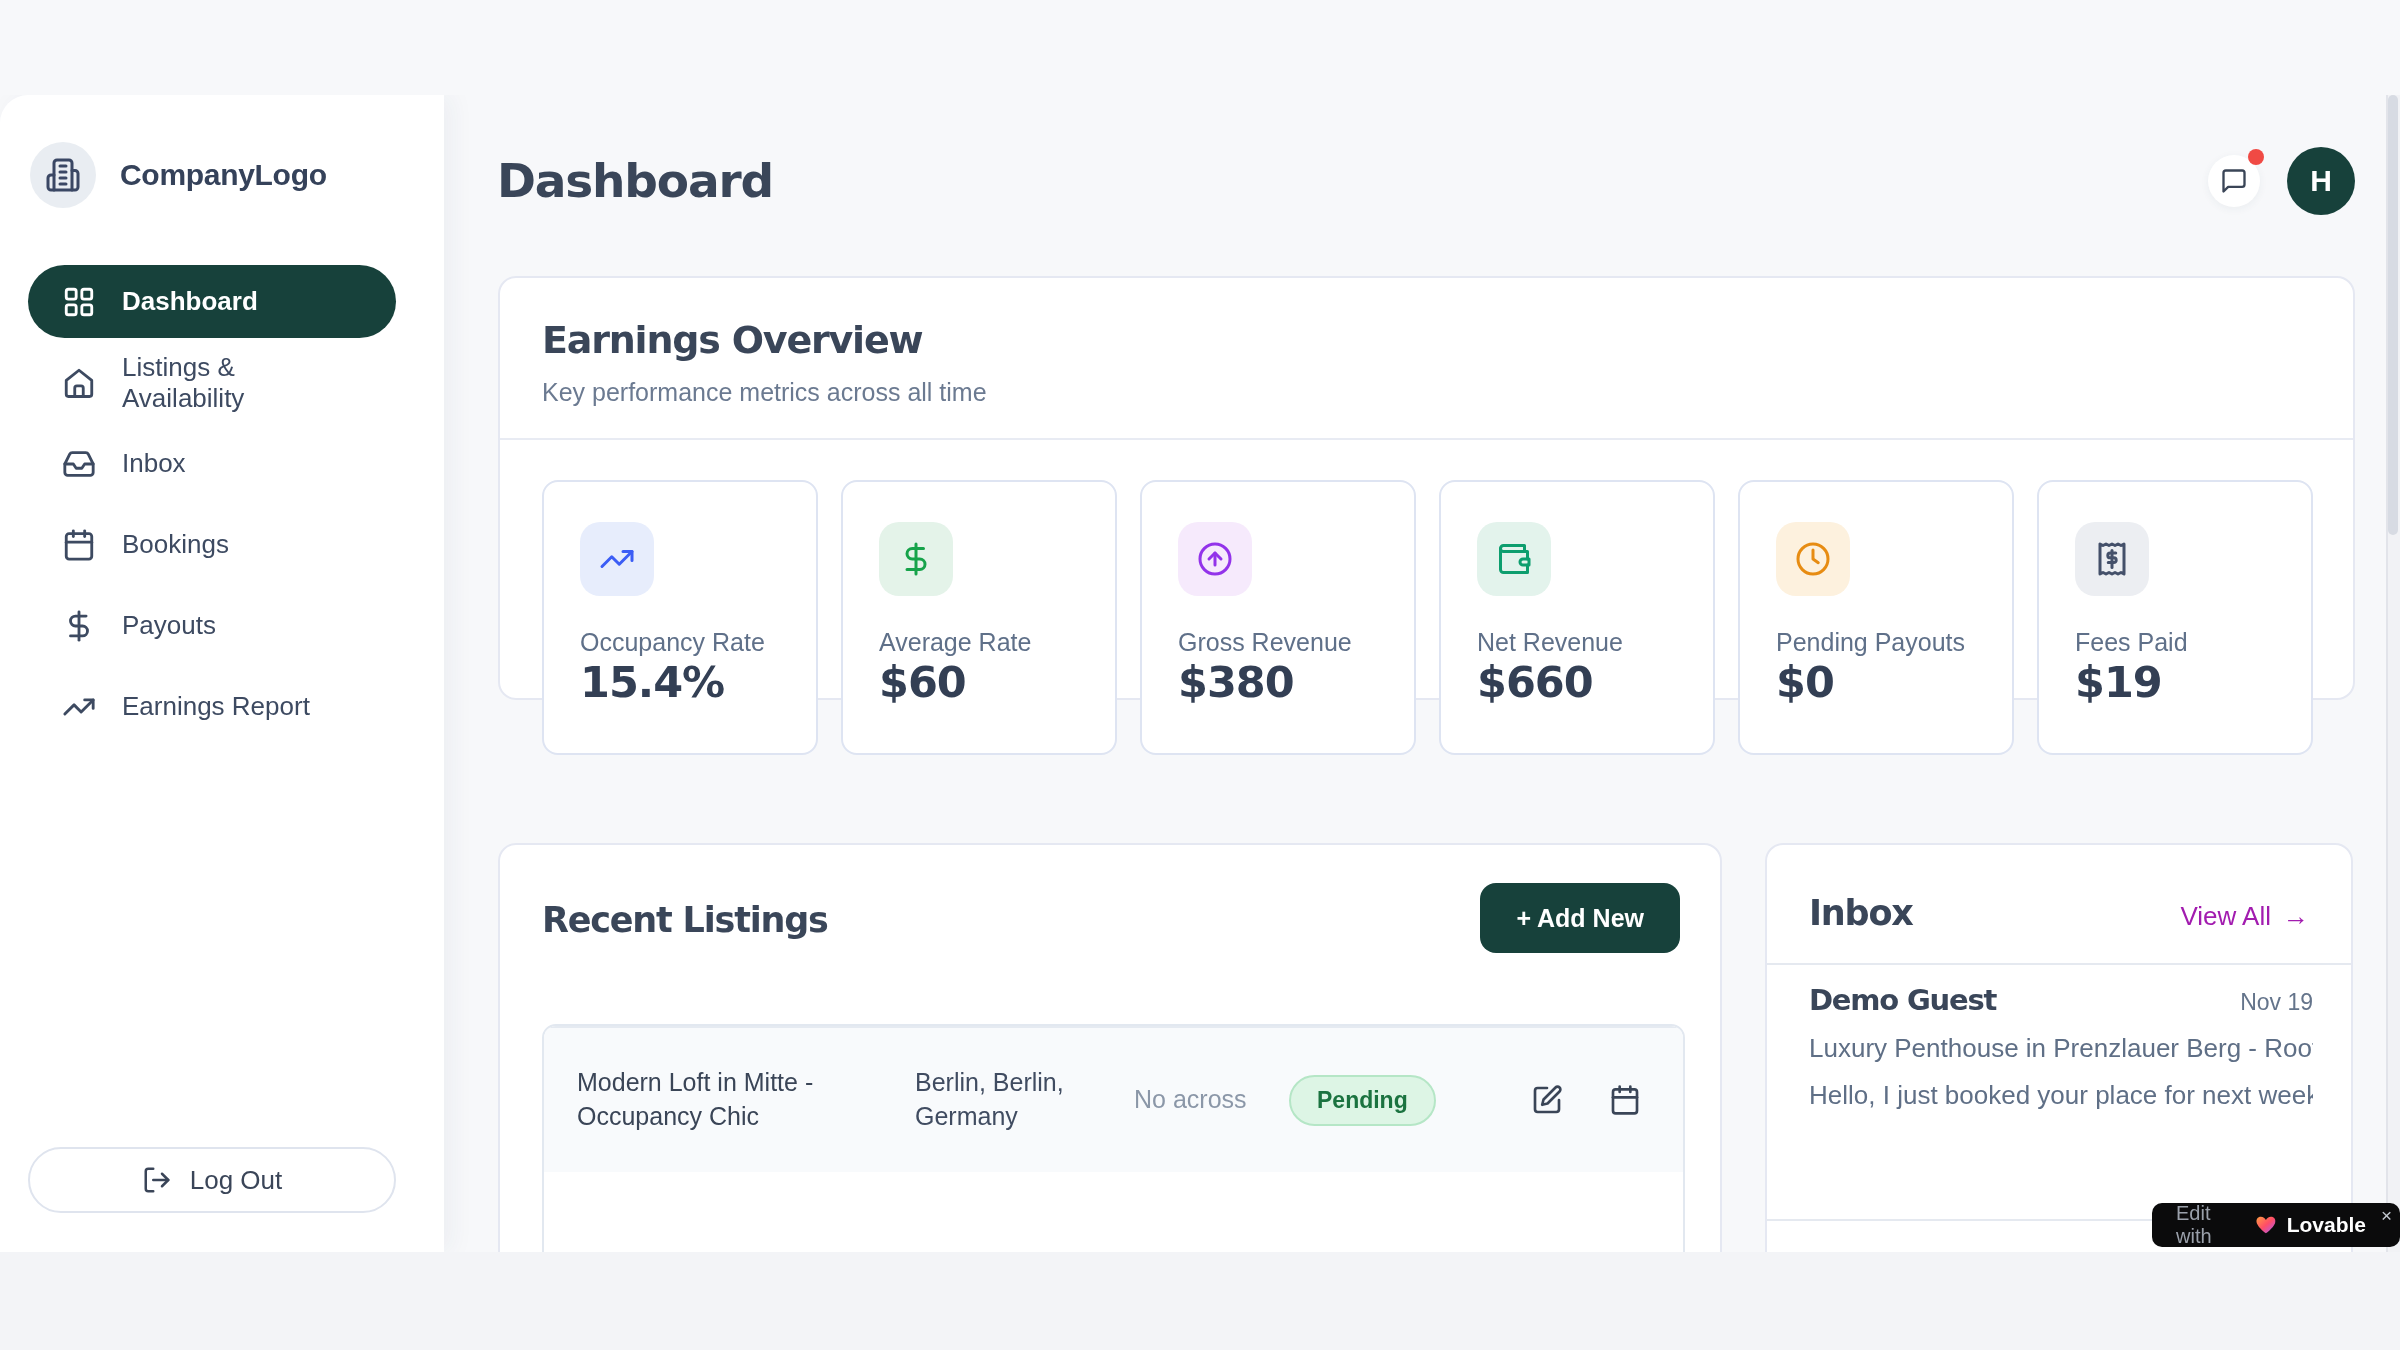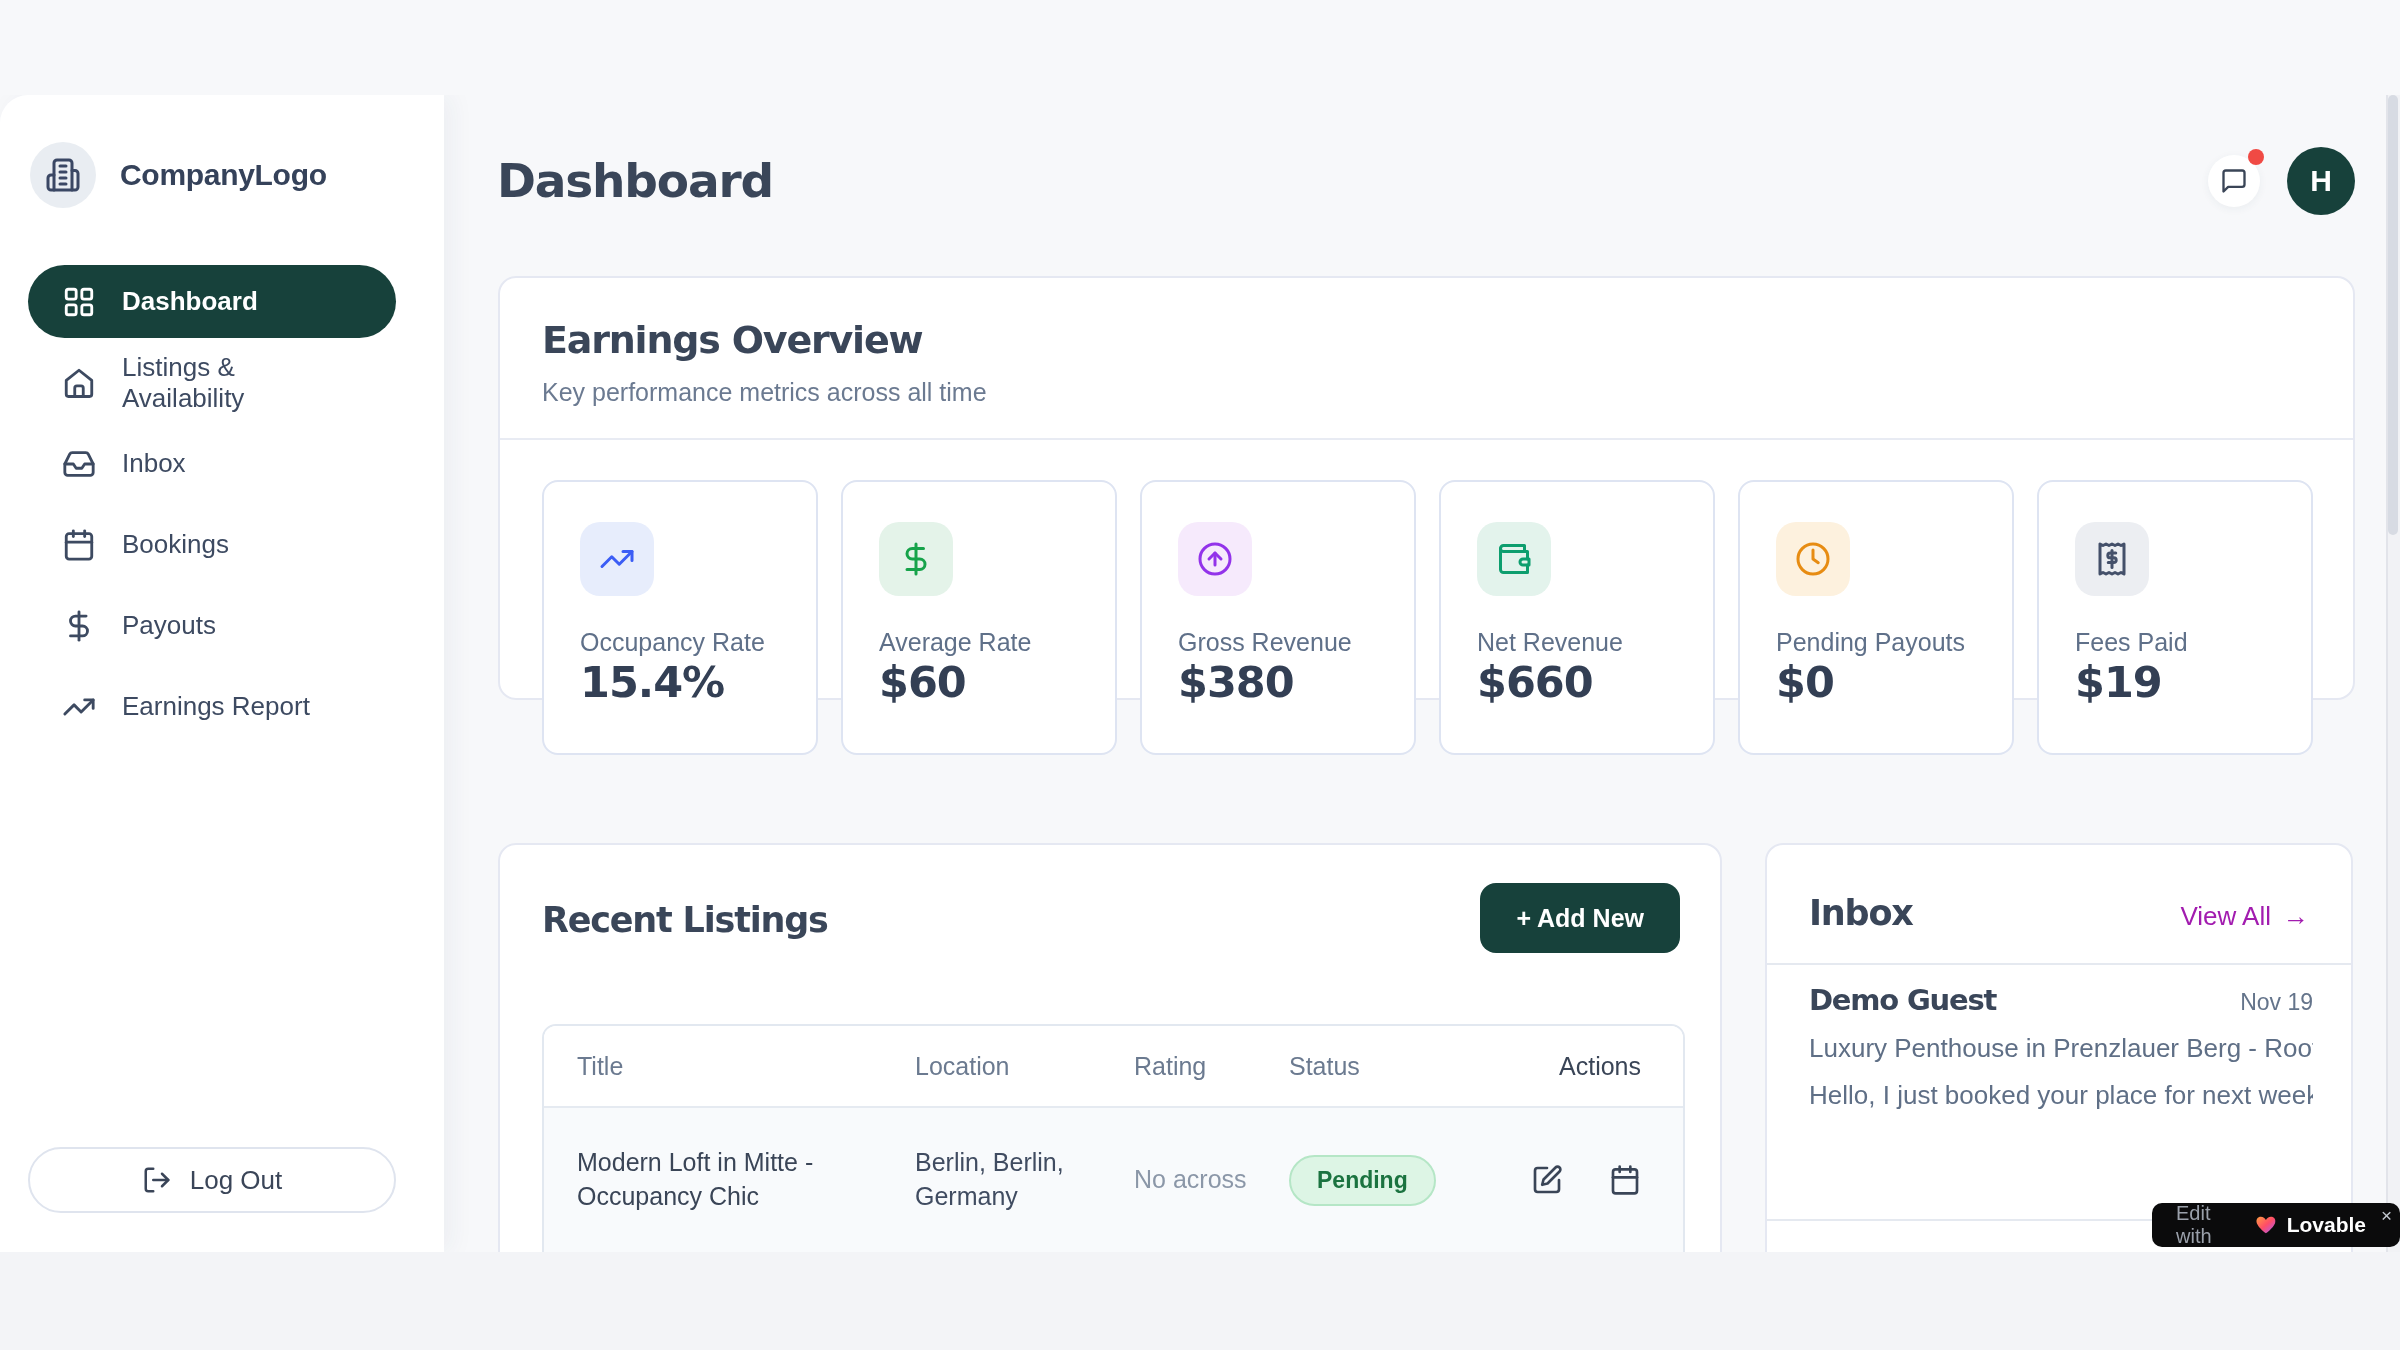--- a/index.html
+++ b/index.html
@@ -260,27 +260,20 @@
         </div>
 
       </div>
     </div>
 
     <div id="listings-card" class="card">
       <div id="listings-title" class="display">Recent Listings</div>
       <button class="add-new-btn">+ Add New</button>
 
       <div class="table-card">
-        <div class="t-header">
-          <div class="col-title">Title</div>
-          <div class="col-loc">Location</div>
-          <div class="col-rating">Rating</div>
-          <div class="col-status">Status</div>
-          <div class="col-actions">Actions</div>
-        </div>
 
         <div class="t-row">
           <div class="col-title cell-2l">Modern Loft in Mitte - Occupancy Chic</div>
           <div class="col-loc cell-2l">Berlin, Berlin, Germany</div>
           <div class="col-rating cell-2l">No across</div>
           <div class="col-status">
             <span class="status-badge">Pending</span>
           </div>
           <div class="col-actions">
             <svg class="action-icon" width="32" height="32" viewBox="0 0 24 24" fill="none" stroke="currentColor" stroke-width="2" stroke-linecap="round" stroke-linejoin="round">

